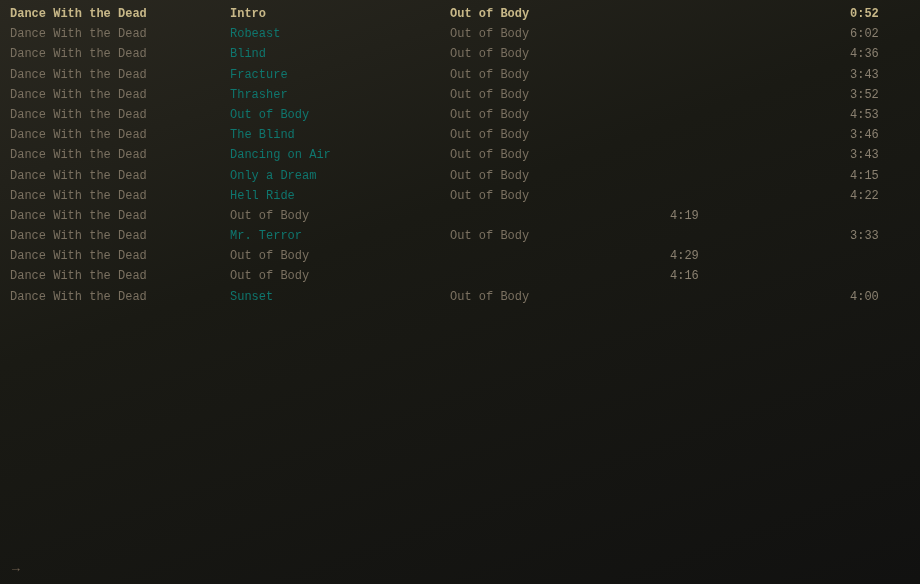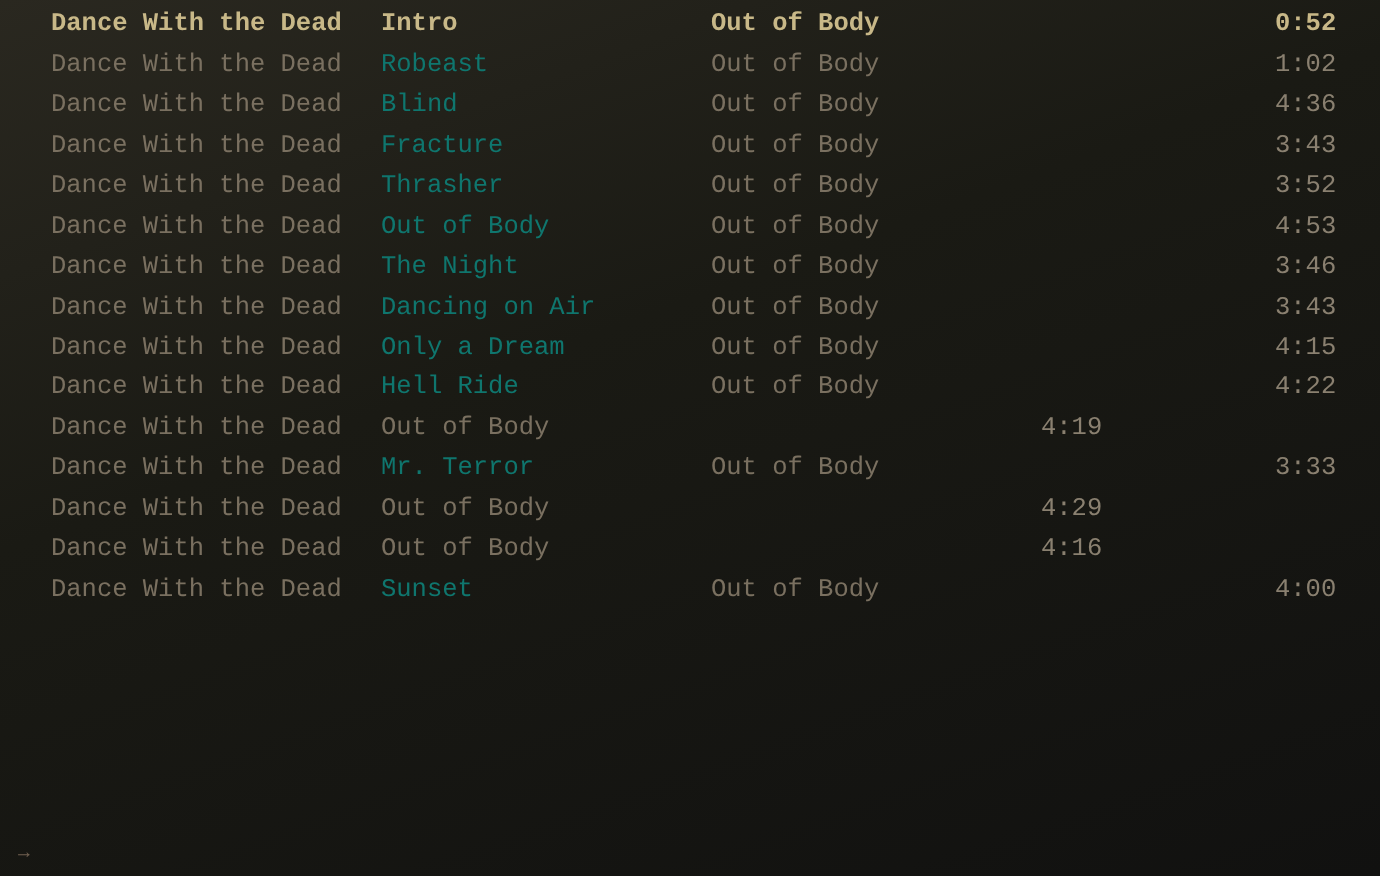--- a/index.html
+++ b/index.html
@@ -20,24 +20,23 @@
 
     .track-list {
       width: 100%;
       padding: 4px 0;
     }
 
     .track-row {
       display: grid;
       grid-template-columns: 220px 220px 220px 1fr 60px;
       padding: 2px 10px;
-      font-size: 17px;
+      font-size: 12px;
       line-height: 1.35;
       cursor: default;
-      margin-left: 24px;
     }
 
     .track-row:first-child {
       color: #c8b888;
       font-weight: bold;
     }
 
     .col-artist { color: #7a7060; }
     .col-title  { color: #0f766e; }
     .col-album  { color: #7a7060; }
@@ -69,21 +68,21 @@
     <span class="col-title">Intro</span>
     <span class="col-album">Out of Body</span>
     <span class="col-extra"></span>
     <span class="col-time">0:52</span>
   </div>
 <div class="track-row">
       <span class="col-artist">Dance With the Dead</span>
       <span class="col-title">Robeast</span>
       <span class="col-album">Out of Body</span>
       <span class="col-extra"></span>
-      <span class="col-time">1:02</span>
+      <span class="col-time">6:02</span>
     </div>
     <div class="track-row">
       <span class="col-artist">Dance With the Dead</span>
       <span class="col-title">Blind</span>
       <span class="col-album">Out of Body</span>
       <span class="col-extra"></span>
       <span class="col-time">4:36</span>
     </div>
     <div class="track-row">
       <span class="col-artist">Dance With the Dead</span>
@@ -101,21 +100,21 @@
     </div>
     <div class="track-row">
       <span class="col-artist">Dance With the Dead</span>
       <span class="col-title">Out of Body</span>
       <span class="col-album">Out of Body</span>
       <span class="col-extra"></span>
       <span class="col-time">4:53</span>
     </div>
     <div class="track-row">
       <span class="col-artist">Dance With the Dead</span>
-      <span class="col-title">The Night</span>
+      <span class="col-title">The Blind</span>
       <span class="col-album">Out of Body</span>
       <span class="col-extra"></span>
       <span class="col-time">3:46</span>
     </div>
     <div class="track-row">
       <span class="col-artist">Dance With the Dead</span>
       <span class="col-title">Dancing on Air</span>
       <span class="col-album">Out of Body</span>
       <span class="col-extra"></span>
       <span class="col-time">3:43</span>

